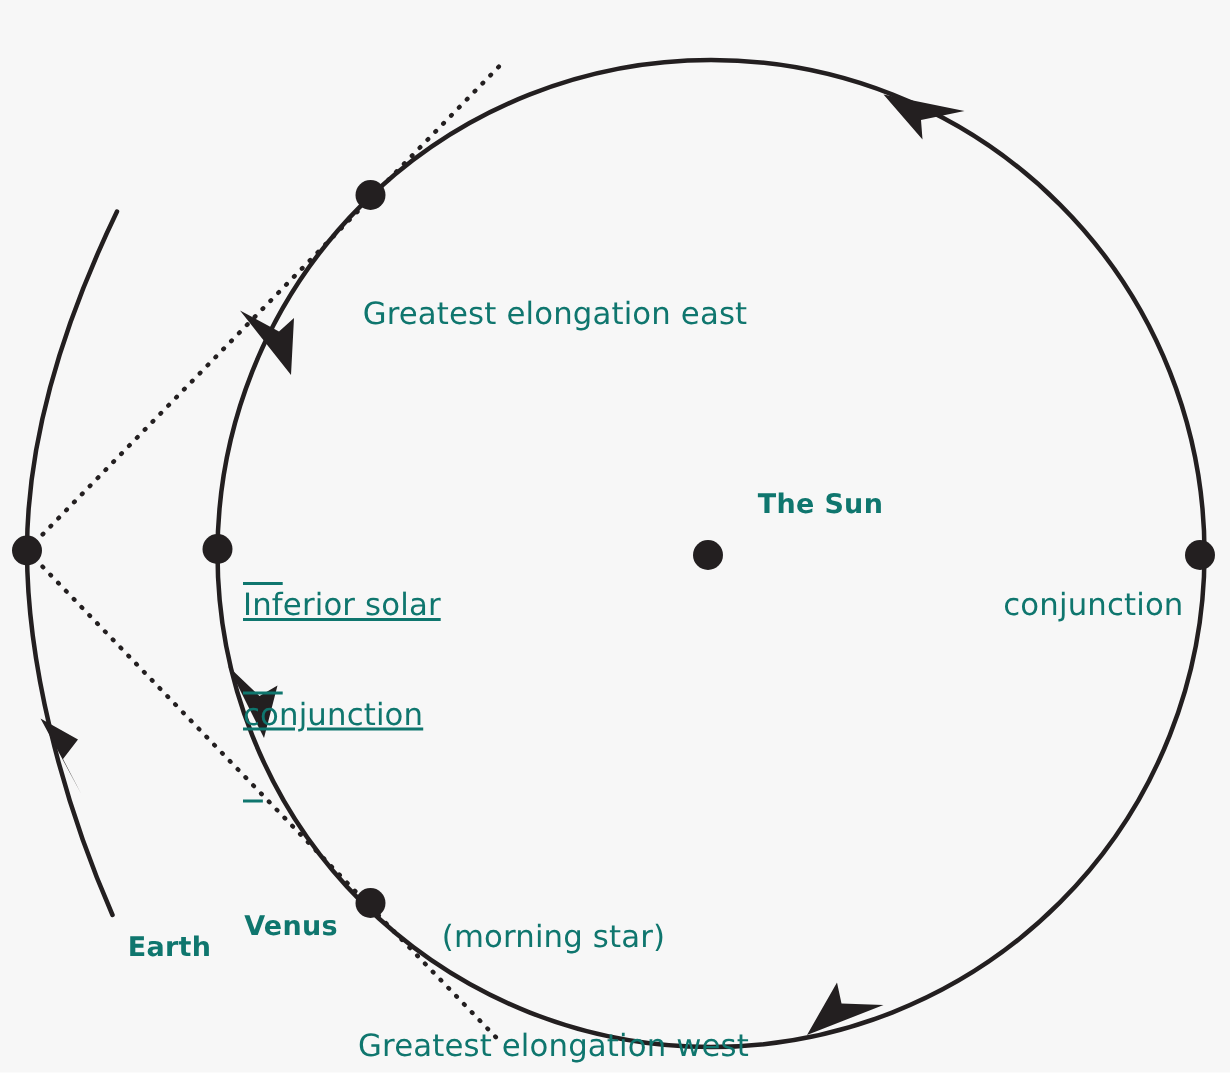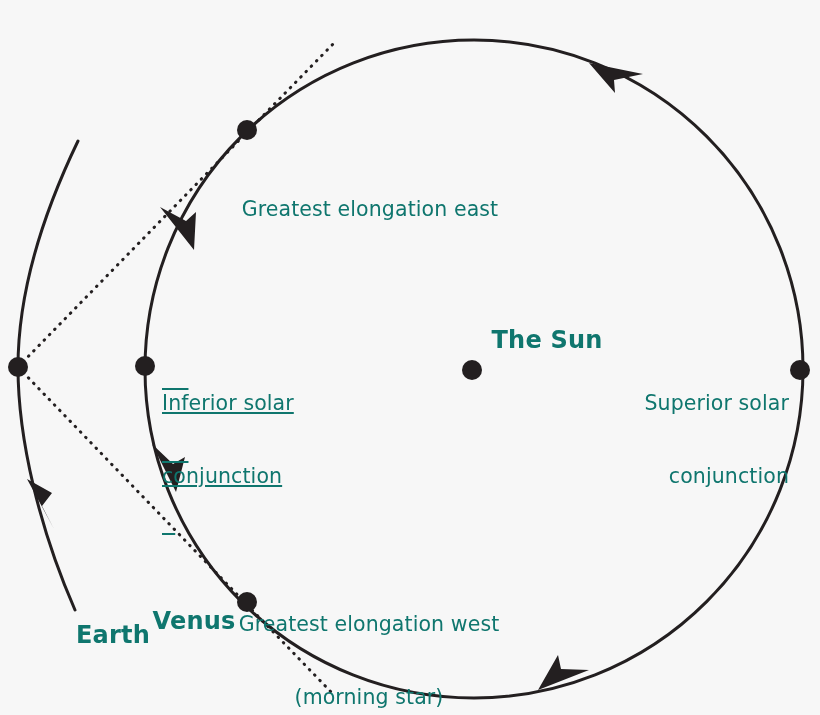--- a/index.html
+++ b/index.html
@@ -27,21 +27,21 @@
     color: #0f766e;
     white-space: pre;
     line-height: 1.18;
   }
   .label.regular {
     font-size: 20.5px;
     font-weight: 400;
     letter-spacing: 0.1px;
   }
   .label.bold {
-    font-size: 24px;
+    font-size: 18px;
     font-weight: 700;
     letter-spacing: 0.2px;
   }
   .label.center { text-align: center; transform: translateX(-50%); }
   .label.left   { text-align: left; }
   .label.right  { text-align: right; transform: translateX(-100%); }
   .l2 { display: block; }
 </style>
 </head>
 <body>
@@ -91,22 +91,21 @@
   <div class="label regular center" style="left:370px; top:149px;">
     <span class="l2">Greatest elongation east</span>
   </div>
 
   <div class="label regular left" style="left:162px; top:343px;text-decoration:underline;">
     <span class="l2">Inferior solar</span>
     <span class="l2">conjunction</span>
   </div>
 
   <div class="label regular right" style="left:789px; top:343px;">
-    <span class="l2">Superior solar</span>
     <span class="l2">conjunction</span>
   </div>
 
   <div class="label regular center" style="left:369px; top:564px;">
+    <span class="l2">(morning star)</span>
     <span class="l2">Greatest elongation west</span>
-    <span class="l2">(morning star)</span>
   </div>
 
 </div>
 
 </body></html>

